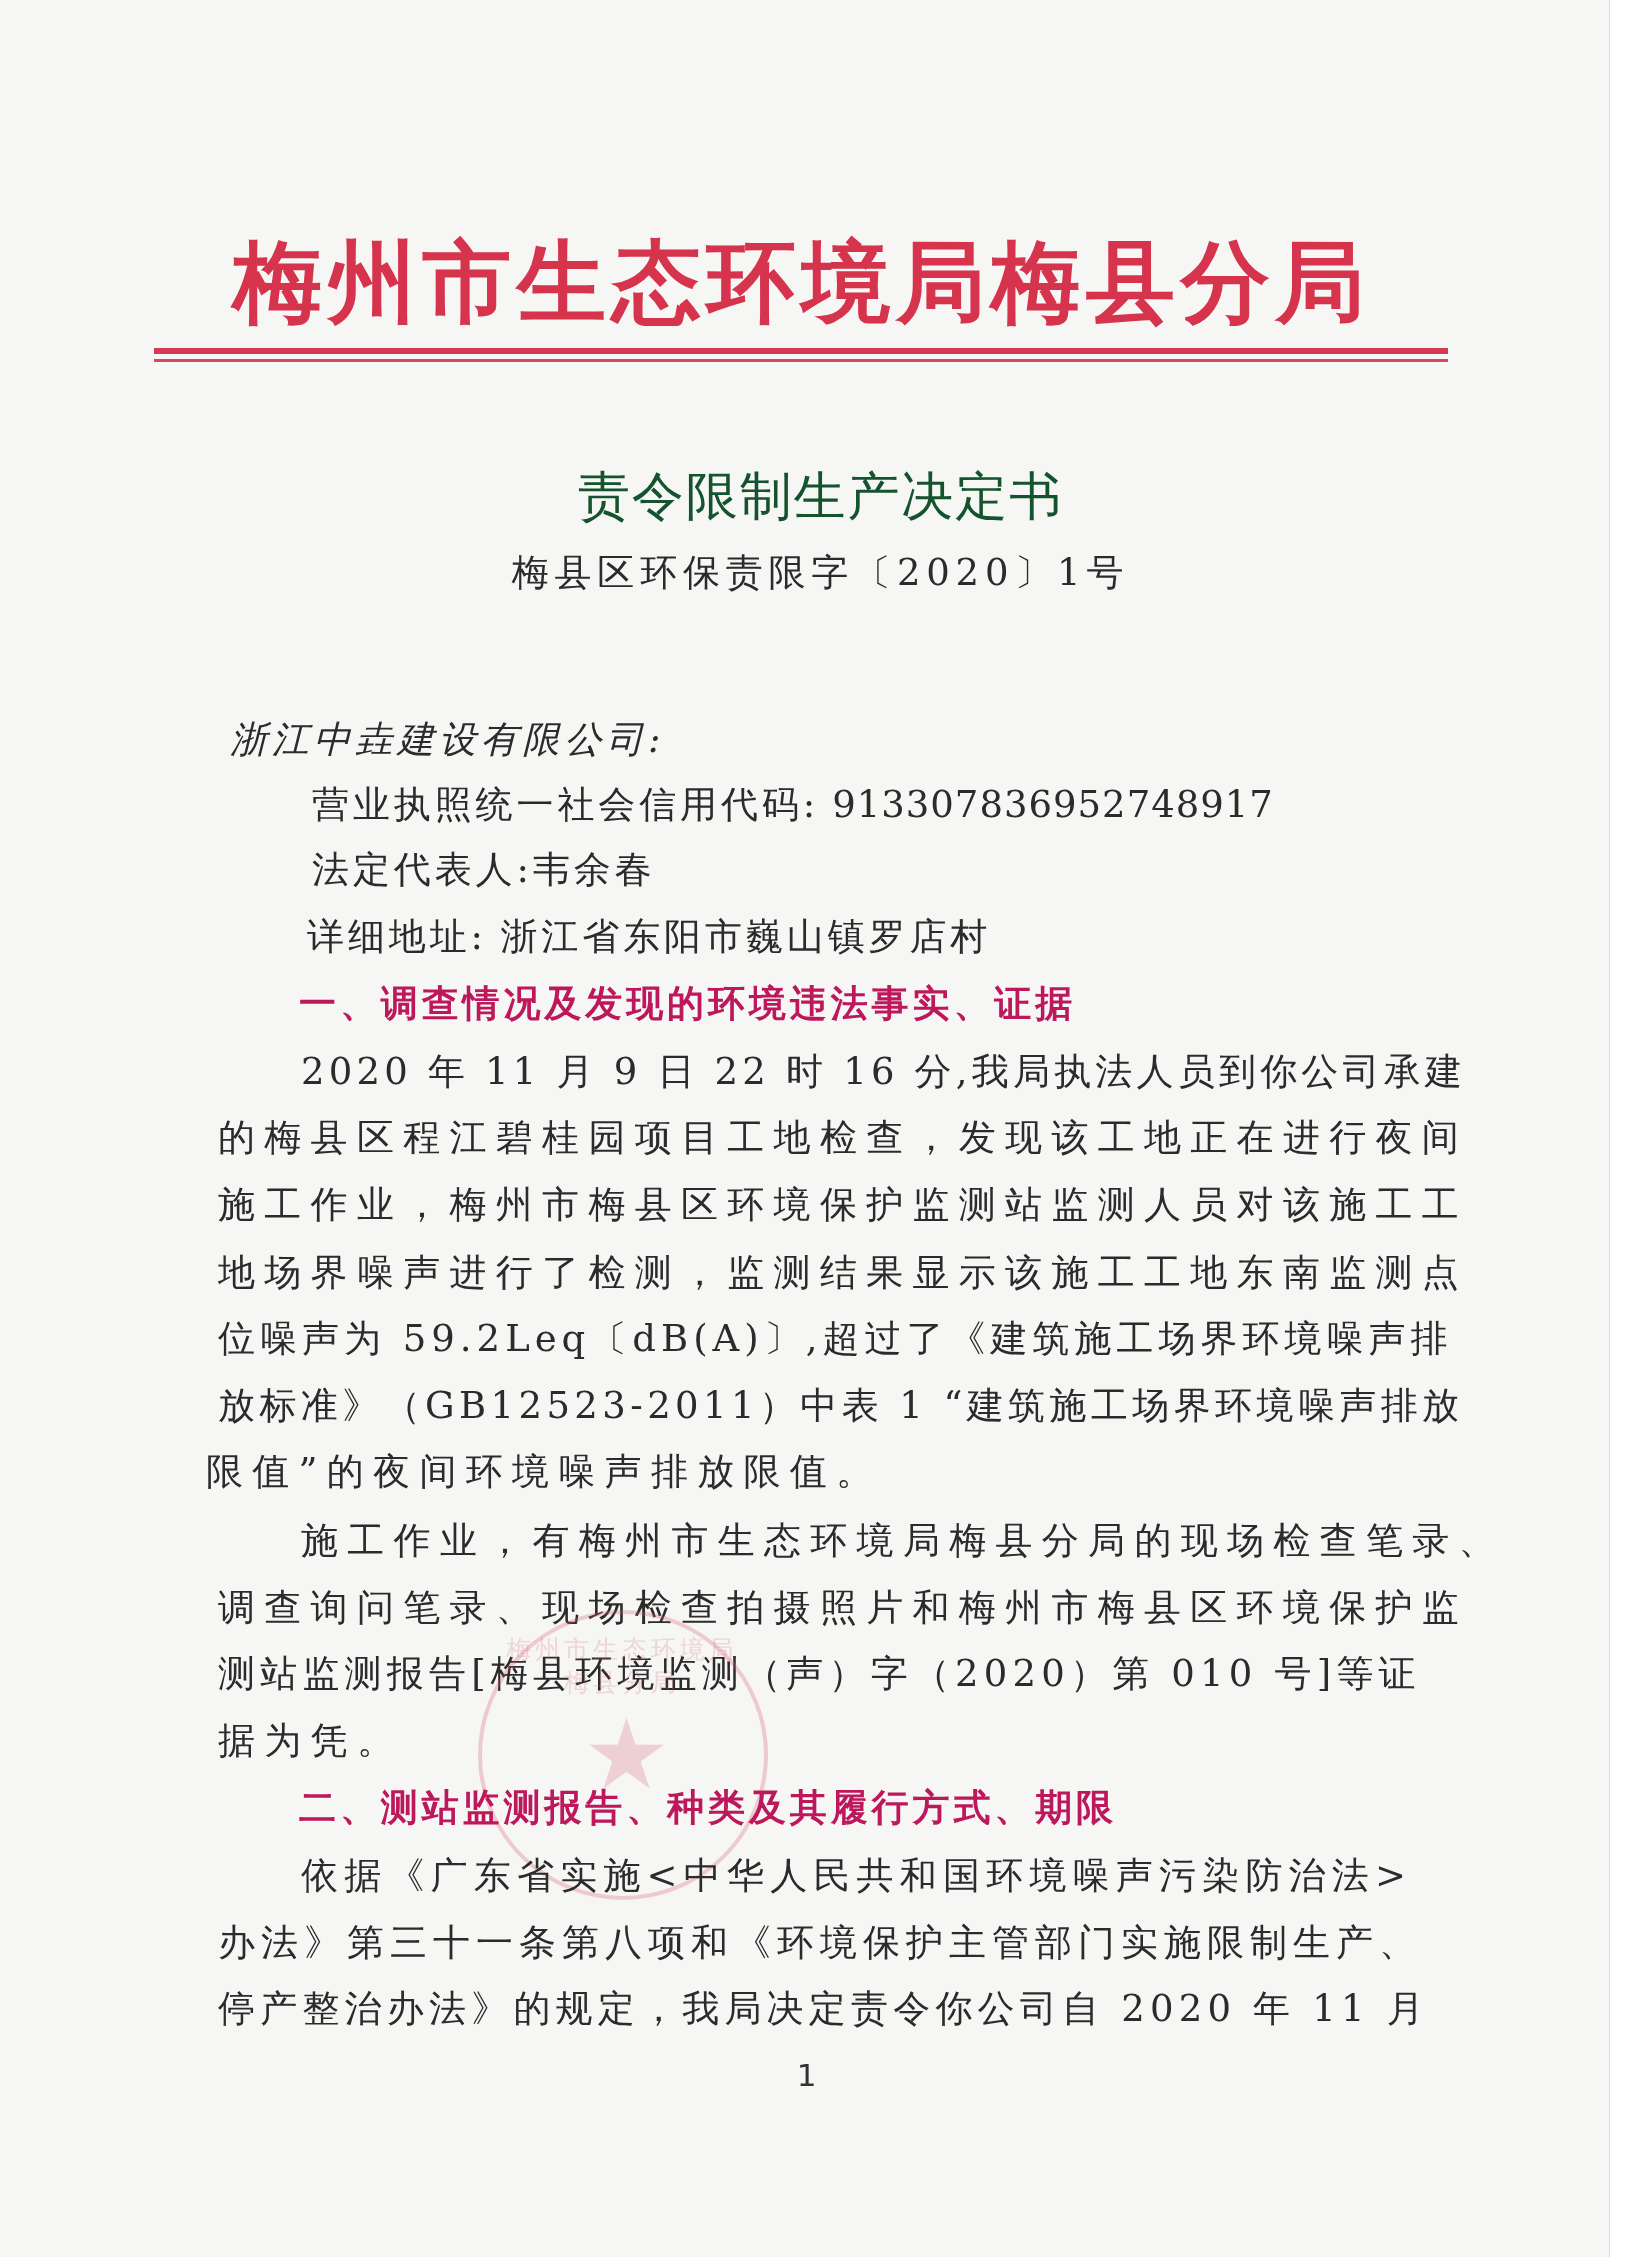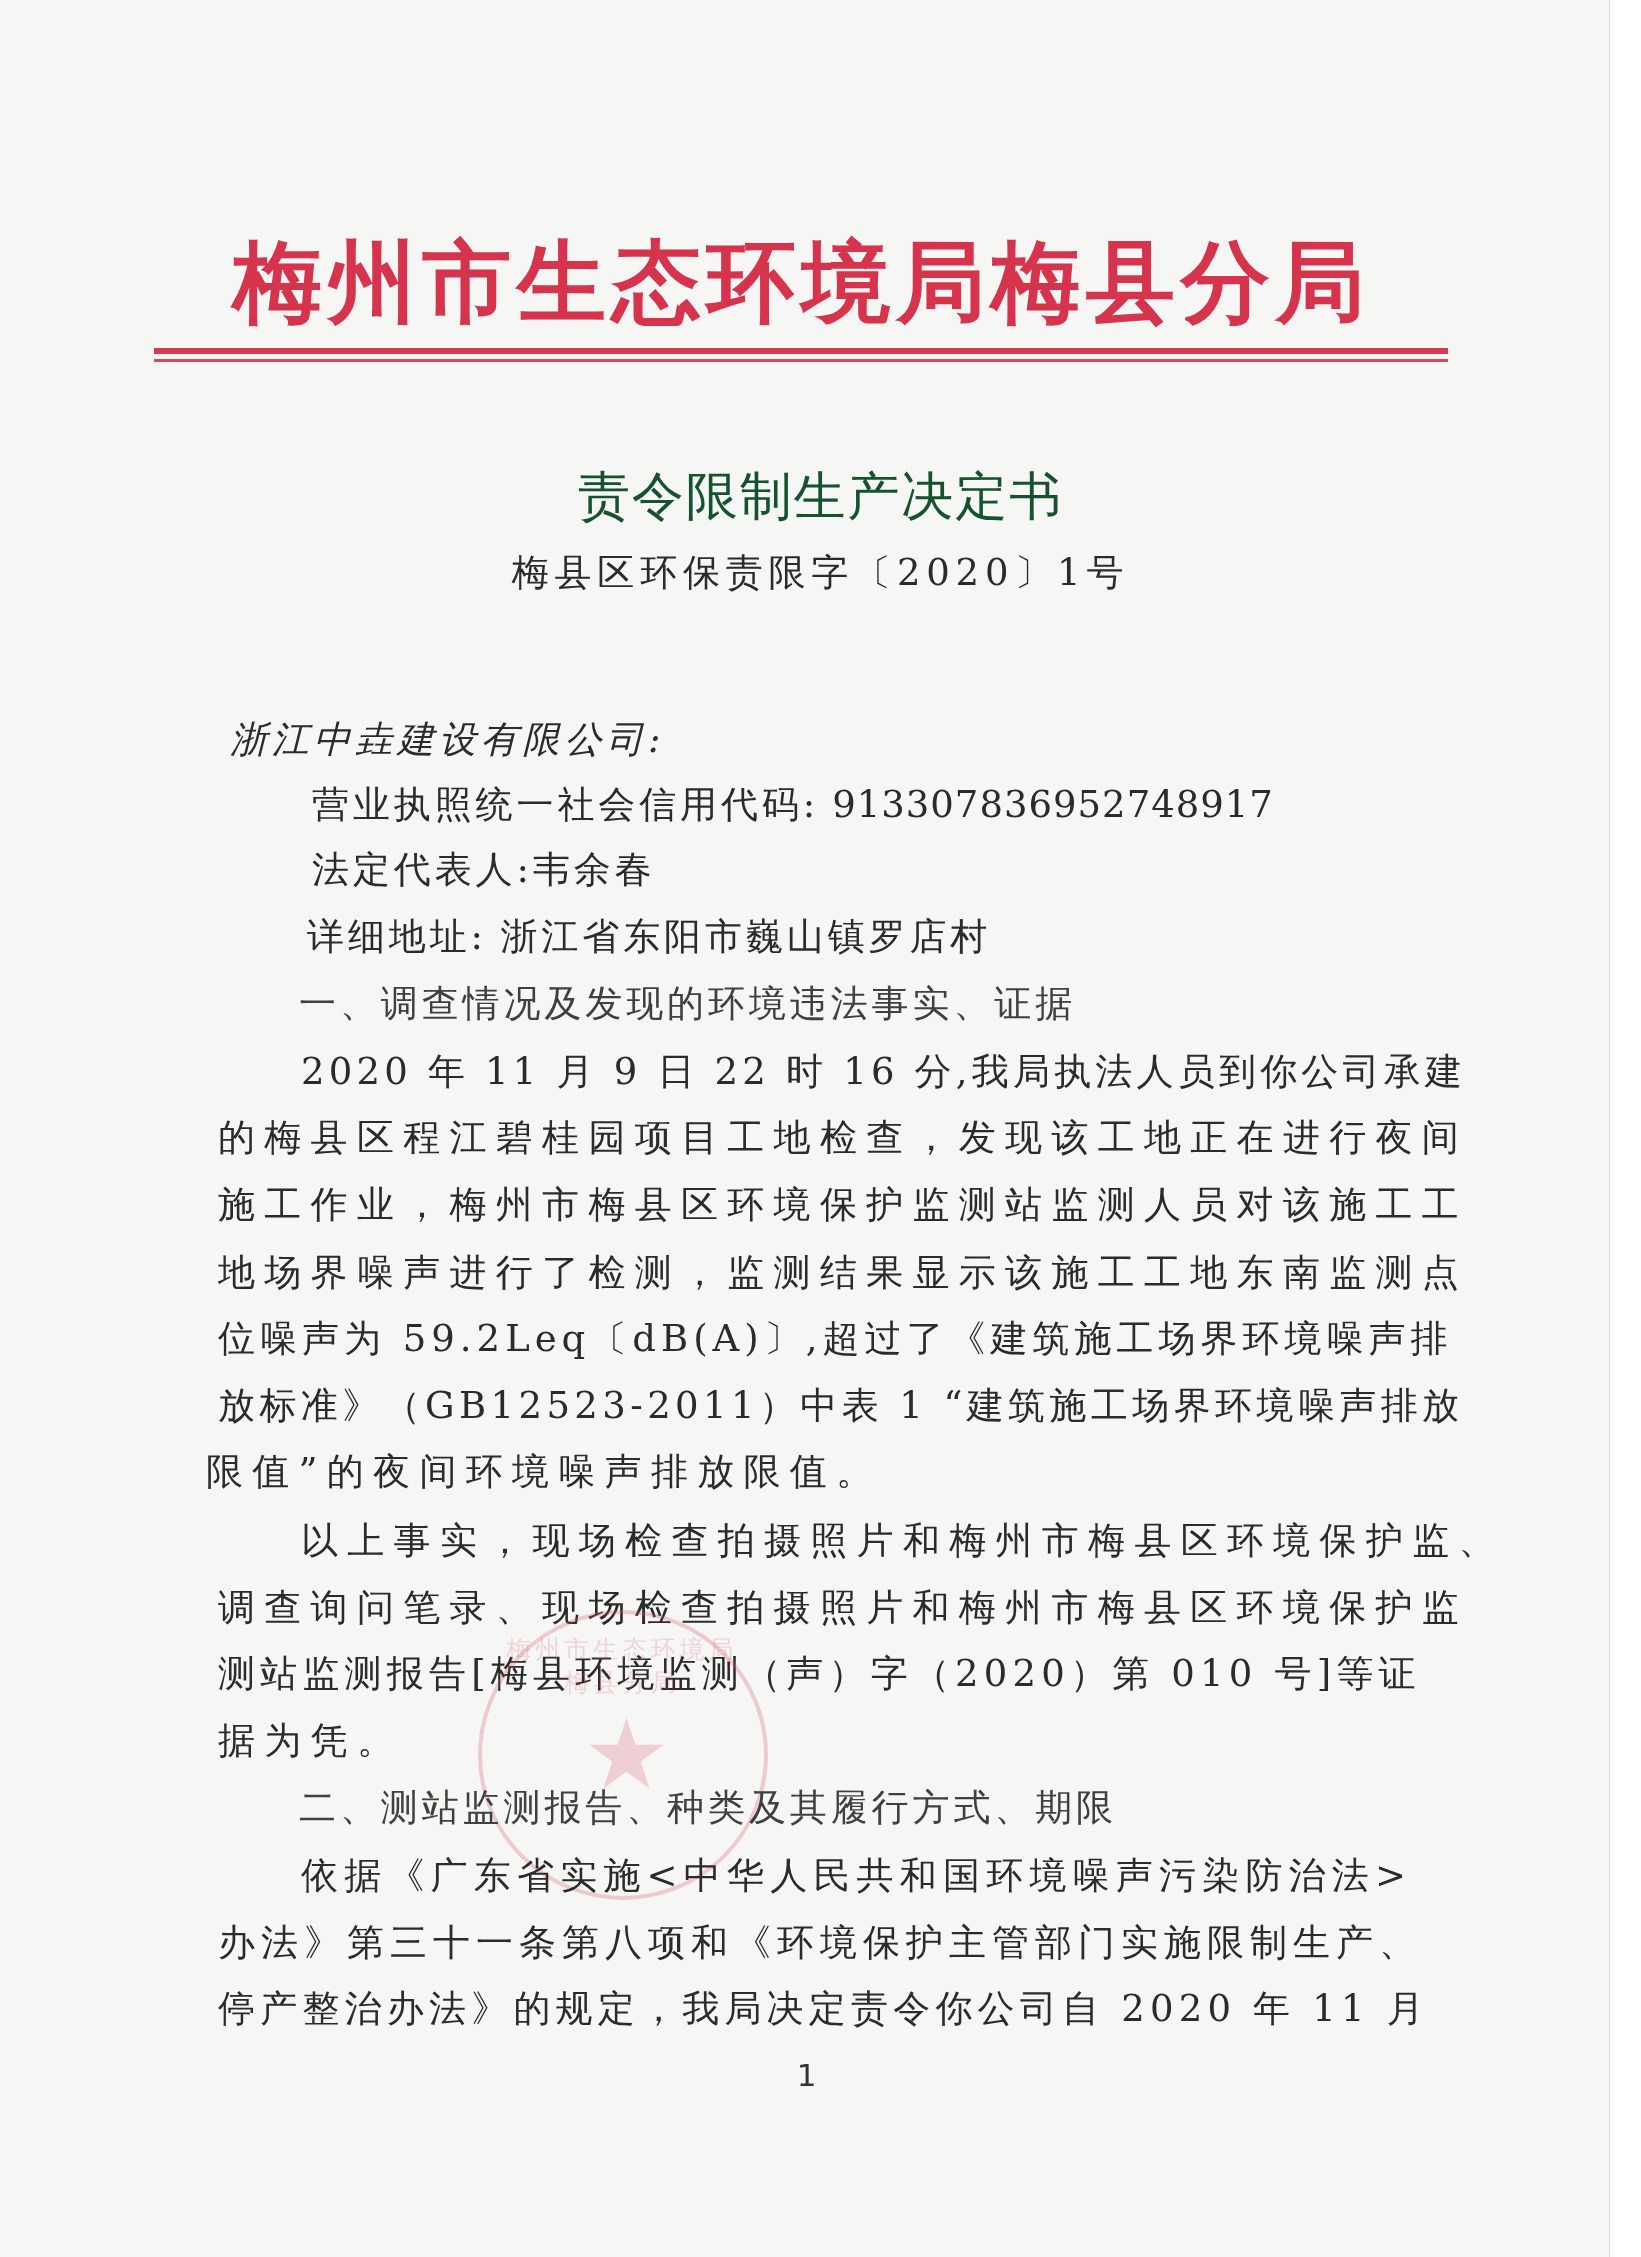--- a/index.html
+++ b/index.html
@@ -30,22 +30,22 @@
   }
   .doc-number {
     position:absolute; left:386px; top:546px; width:869px; text-align:center;
     font-size:37px; letter-spacing:5.8px; line-height:54px; color:#2b2b2b;
   }
   .line {
     position:absolute; font-size:37px; line-height:54px; white-space:nowrap;
     letter-spacing:9.3px; color:#2b2b2b;
   }
   .heading {
-    font-family:"DejaVu Sans","Liberation Sans",sans-serif; font-weight:normal;
-    letter-spacing:3.9px; color:#404040;
+    font-family:"DejaVu Sans","Liberation Sans",sans-serif; font-weight:bold;
+    letter-spacing:3.9px; color:#be185d;
   }
   .stamp {
     position:absolute; left:478px; top:1610px; width:290px; height:290px;
     border-radius:50%; border:4.8px solid rgba(214,90,110,0.28);
     box-sizing:border-box; pointer-events:none;
   }
   .stamp-star {
     position:absolute; left:101px; top:92px; font-size:97px; line-height:97px;
     color:rgba(214,90,110,0.25);
   }
@@ -85,21 +85,21 @@
 <div class="line heading" style="left:299px; top:977px;">一、调查情况及发现的环境违法事实、证据</div>
 
 <div class="line" style="left:301px; top:1045px; letter-spacing:4.2px;">2020 年 11 月 9 日 22 时 16 分,我局执法人员到你公司承建</div>
 <div class="line" style="left:218px; top:1111px;">的梅县区程江碧桂园项目工地检查，发现该工地正在进行夜间</div>
 <div class="line" style="left:218px; top:1178px;">施工作业，梅州市梅县区环境保护监测站监测人员对该施工工</div>
 <div class="line" style="left:218px; top:1246px;">地场界噪声进行了检测，监测结果显示该施工工地东南监测点</div>
 <div class="line" style="left:218px; top:1312px; letter-spacing:5px;">位噪声为 59.2Leq〔dB(A)〕,超过了《建筑施工场界环境噪声排</div>
 <div class="line" style="left:218px; top:1379px; letter-spacing:4.4px;">放标准》（GB12523-2011）中表 1 “建筑施工场界环境噪声排放</div>
 <div class="line" style="left:206px; top:1445px;">限值”的夜间环境噪声排放限值。</div>
 
-<div class="line" style="left:301px; top:1514px;">以上事实，现场检查拍摄照片和梅州市梅县区环境保护监、</div>
+<div class="line" style="left:301px; top:1514px;">施工作业，有梅州市生态环境局梅县分局的现场检查笔录、</div>
 <div class="line" style="left:218px; top:1581px;">调查询问笔录、现场检查拍摄照片和梅州市梅县区环境保护监</div>
 <div class="line" style="left:218px; top:1647px; letter-spacing:5.2px;">测站监测报告[梅县环境监测（声）字（2020）第 010 号]等证</div>
 <div class="line" style="left:218px; top:1714px;">据为凭。</div>
 
 <div class="stamp">
   <div class="stamp-text">梅州市生态环境局梅县分局</div>
   <div class="stamp-star">★</div>
 </div>
 
 <div class="line heading" style="left:299px; top:1781px;">二、测站监测报告、种类及其履行方式、期限</div>

